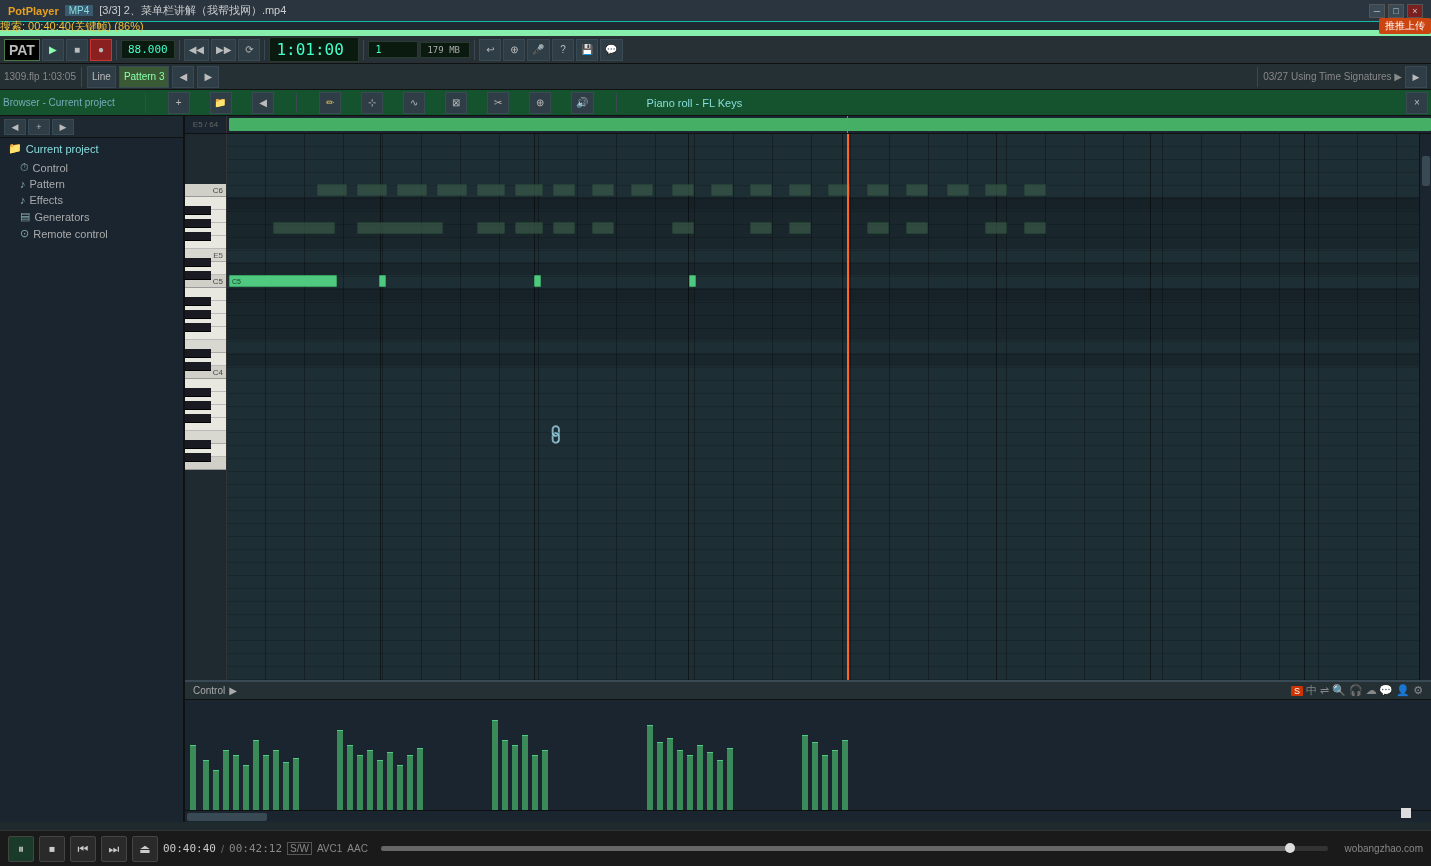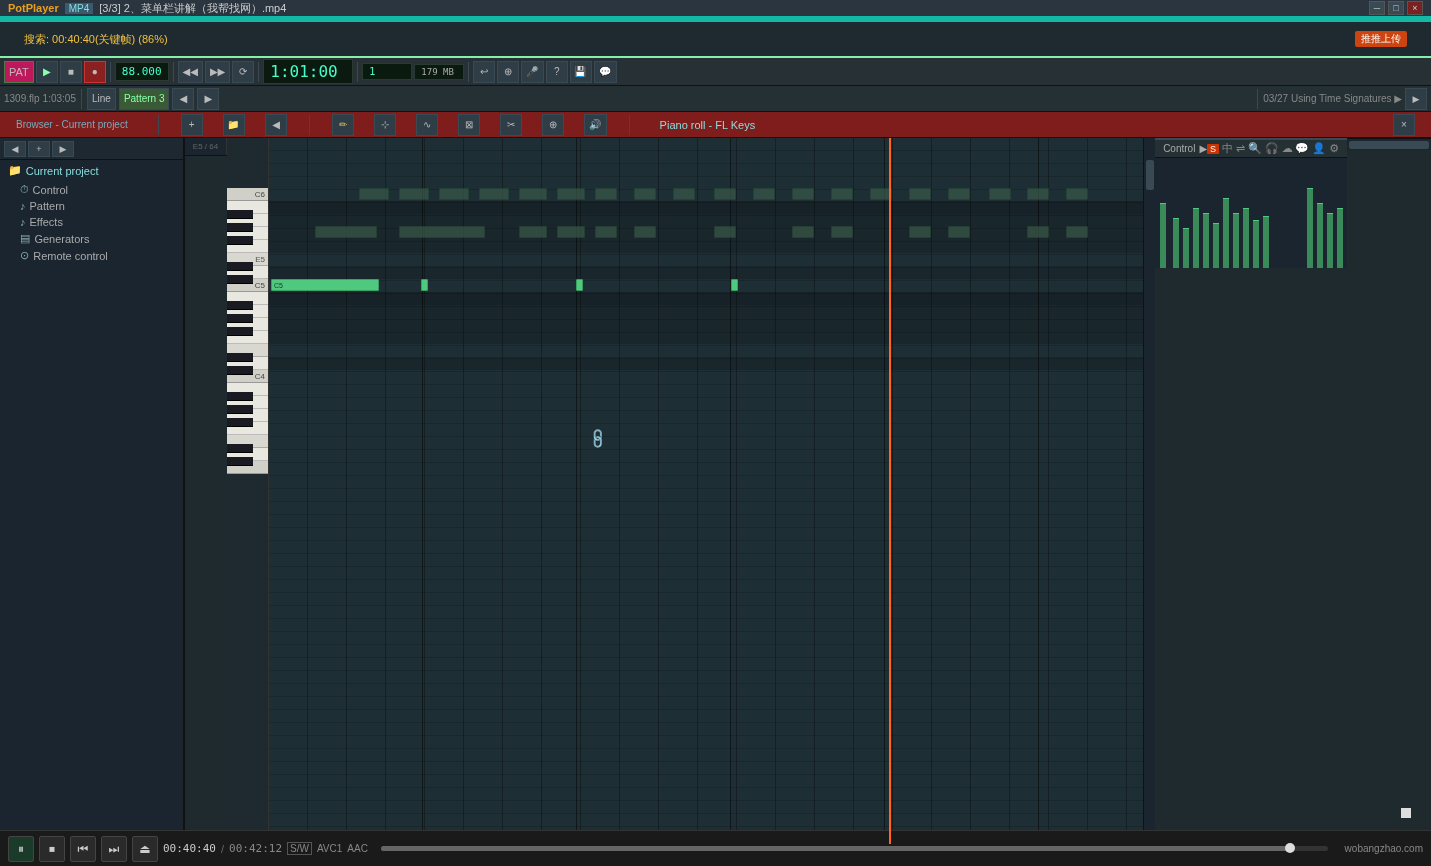--- a/index.html
+++ b/index.html
@@ -5,21 +5,21 @@
     * { margin: 0; padding: 0; box-sizing: border-box; }
     body { width: 1431px; height: 866px; background: #1e2a2e; color: #ccc; font-family: 'Arial', sans-serif; font-size: 11px; overflow: hidden; position: relative; }
 
     
     #title-bar {
       height: 22px;
       background: #2a3540;
       display: flex;
       align-items: center;
       padding: 0 8px;
-      border-bottom: 6px solid #14b8a6;
+      border-bottom: 1px solid #14b8a6;
     }
     #title-bar .win-btn { width: 16px; height: 14px; background: #3a4a55; border: 1px solid #555; display: flex; align-items: center; justify-content: center; font-size: 9px; color: #ccc; cursor: pointer; }
 
     
     #main-toolbar {
       height: 28px;
       background: #263035;
       display: flex;
       align-items: center;
       padding: 0 4px;
@@ -123,29 +123,29 @@
   <span style="color:#e8a020;font-weight:bold;margin-right:6px;">PotPlayer</span>
   <span style="background:#3a5a70;color:#8dd;padding:0 4px;margin-right:6px;font-size:10px;">MP4</span>
   <span style="color:#ccc;">[3/3] 2、菜单栏讲解（我帮找网）.mp4</span>
   <div style="margin-left:auto;display:flex;gap:3px;">
     <div class="win-btn">─</div>
     <div class="win-btn">□</div>
     <div class="win-btn" style="background:#7a2020;">×</div>
   </div>
 </div>
 
-<div id="info-bar" style="height:36px;background:#1e2a30;display:flex;align-items:center;padding:0 24px;border-bottom:2px solid #86efac;">
+<div id="info-bar" style="height:14px;background:#1e2a30;display:flex;align-items:center;padding:0 0;border-bottom:6px solid #86efac;">
   <span style="color:#f0c040;font-size:11px;">搜索: 00:40:40(关键帧) (86%)</span>
   <div style="margin-left:auto;display:flex;gap:4px;">
     <div style="background:#cc4410;color:#fff;padding:1px 6px;font-size:10px;border-radius:2px;">推推上传</div>
   </div>
 </div>
 
 <div id="main-toolbar" style="height:28px;background:#263035;display:flex;align-items:center;padding:0 4px;gap:2px;border-bottom:1px solid #111;">
-  <div class="tb-btn" style="font-size:11px;background:#be185d;border-color:#4a7a45;">PAT</div>
+  <div class="tb-btn" style="font-size:14px;background:#000000;border-color:#4a7a45;font-weight:bold;">PAT</div>
   <div class="tb-btn" style="color:#8fa;">▶</div>
   <div class="tb-btn">■</div>
   <div class="tb-btn red">●</div>
   <div class="tb-separator"></div>
   <div class="tb-display tb-display-small" style="color:#4fc;font-size:11px;">88.000</div>
   <div class="tb-separator"></div>
   <div class="tb-btn">◀◀</div>
   <div class="tb-btn">▶▶</div>
   <div class="tb-btn">⟳</div>
   <div class="tb-separator"></div>
@@ -168,21 +168,21 @@
   <div class="tb-separator"></div>
   <div class="tb-btn" style="font-size:10px;">Line</div>
   <div class="tb-btn" style="background:#3a5a35;color:#8fa;font-size:10px;">Pattern 3</div>
   <div class="tb-btn">◀</div>
   <div class="tb-btn">▶</div>
   <div class="tb-separator" style="margin-left:auto;"></div>
   <span style="color:#888;font-size:10px;">03/27  Using Time Signatures  ▶</span>
   <div class="tb-btn" style="font-size:9px;">▶</div>
 </div>
 
-<div id="piano-toolbar" style="height:26px;background:#7f1d1d;display:flex;align-items:center;padding:0 16px;gap:20px;border-bottom:1px solid #111;">
+<div id="piano-toolbar" style="height:26px;background:#14532d;display:flex;align-items:center;padding:0 3px;gap:20px;border-bottom:1px solid #111;">
   <div style="color:#7ab;font-size:10px;margin-right:8px;">Browser - Current project</div>
   <div class="tb-separator"></div>
   <div class="tb-btn">+</div>
   <div class="tb-btn">📁</div>
   <div class="tb-btn">◀</div>
   <div class="tb-separator"></div>
   <div class="tb-btn" style="color:#e0c060;">✏</div>
   <div class="tb-btn">⊹</div>
   <div class="tb-btn">∿</div>
   <div class="tb-btn">⊠</div>
@@ -223,21 +223,21 @@
     <div class="sidebar-item" style="padding:2px 20px;">
       <span style="margin-right:4px;color:#8aa;">▤</span>
       <span>Generators</span>
     </div>
     <div class="sidebar-item" style="padding:2px 20px;">
       <span style="margin-right:4px;color:#8aa;">⊙</span>
       <span>Remote control</span>
     </div>
   </div>
 
-  <div id="right-panel" style="flex:1;display:flex;flex-direction:row;overflow:hidden;">
+  <div id="right-panel" style="flex:1;display:flex;flex-direction:column;overflow:hidden;">
 
     <div style="height:18px;background:#1a2530;display:flex;border-bottom:1px solid #111;">
       <div style="width:42px;background:#1a2530;border-right:1px solid #333;flex-shrink:0;display:flex;align-items:center;justify-content:center;">
         <span style="color:#666;font-size:8px;">E5 / 64</span>
       </div>
       <div style="flex:1;position:relative;overflow:hidden;">
 
         <div style="position:absolute;left:2px;right:0;top:2px;height:13px;background:#4fc870;opacity:0.85;border-radius:1px;"></div>
 
         <div style="position:absolute;left:620px;top:0;width:1px;height:100%;background:#888;"></div>

